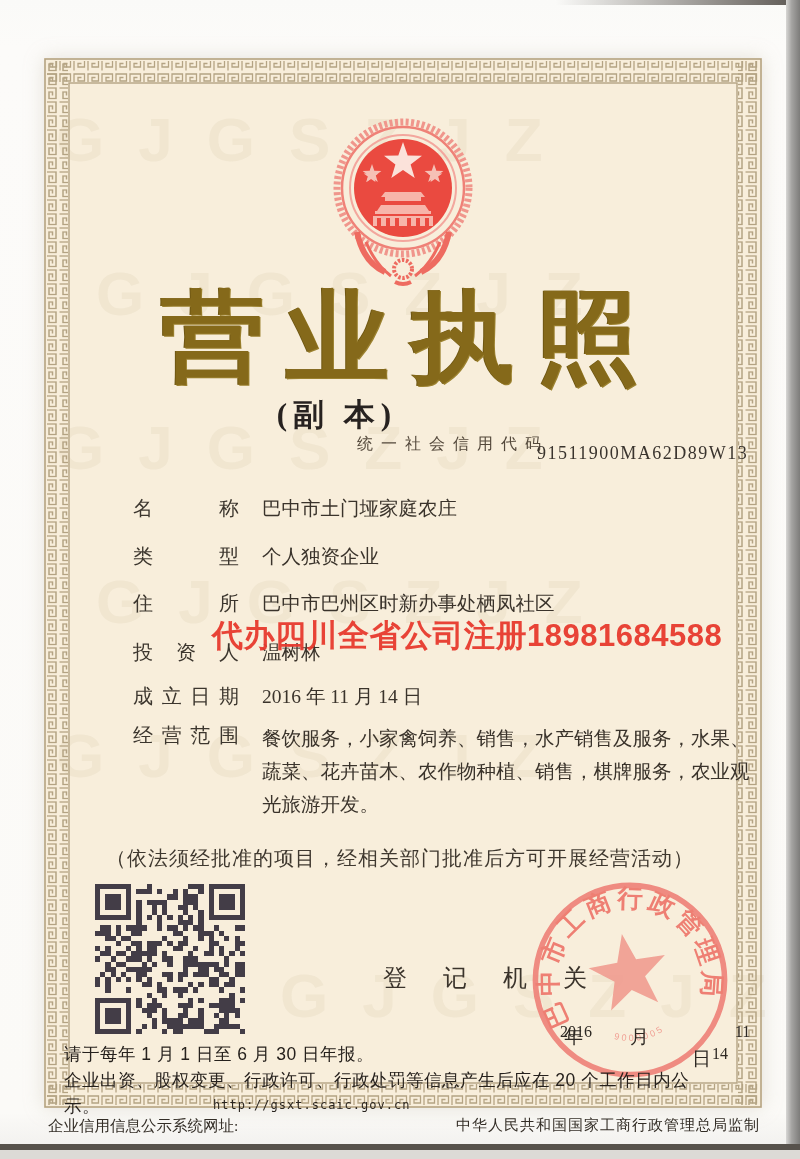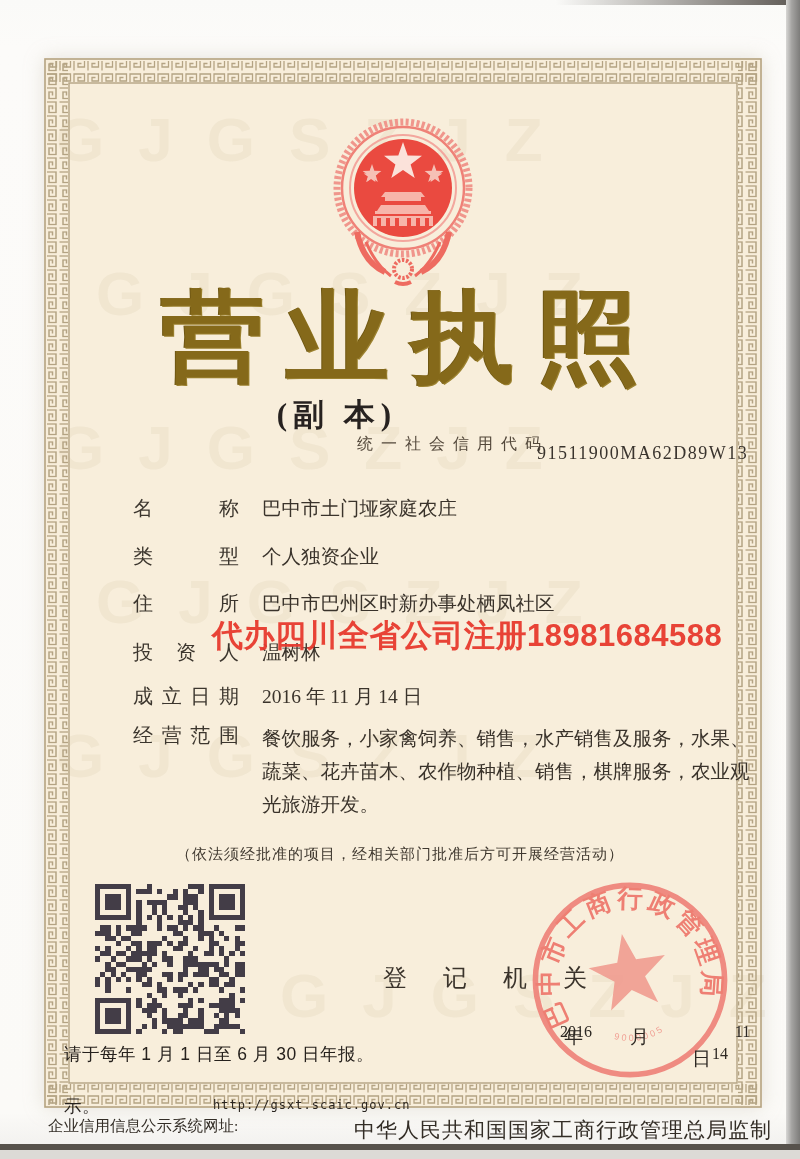--- a/index.html
+++ b/index.html
@@ -33,37 +33,37 @@
   .code-value{position:absolute;left:537px;top:443px;font-size:18px;color:#3a342e;letter-spacing:1.5px;text-align:right;}
   
   .frow{position:absolute;left:133px;}
   .flabel{position:absolute;left:0;top:0;width:106px;display:flex;justify-content:space-between;
       font-size:20px;color:#3c362e;}
   .fvalue{position:absolute;left:129px;top:0;font-size:19.5px;color:#3a332b;white-space:nowrap;}
   .fvalue.wide{white-space:normal;width:494px;line-height:33px;}
   .agent-wm{position:absolute;left:212px;top:615px;font-family:"Liberation Sans","DejaVu Sans",sans-serif;
       font-weight:bold;font-size:31px;color:rgba(231,57,45,0.95);white-space:nowrap;letter-spacing:0.5px;}
   .scope-note{position:absolute;left:0;top:845px;width:800px;text-align:center;
-      font-size:15px;color:#3f382f;letter-spacing:1px;}
+      font-size:20px;color:#3f382f;letter-spacing:1px;}
   
   .qr{position:absolute;left:95px;top:884px;width:150px;height:150px;}
   .reg-label{position:absolute;left:383px;top:962px;font-size:24px;color:#3a332b;letter-spacing:15px;white-space:nowrap;}
   
   .seal{position:absolute;left:510px;top:860px;width:240px;height:240px;transform:rotate(-10deg);opacity:.92;}
   
   .issue-date{position:absolute;left:512px;top:1024px;width:200px;height:34px;font-size:19px;color:#2d2823;}
   .issue-date .num{font-size:16px;position:relative;top:-4px;font-family:"Liberation Serif",serif;margin-left:48px;}
   .issue-date span{position:absolute;}
   
   .note{position:absolute;left:64px;font-family:"Liberation Sans","DejaVu Sans",sans-serif;
       font-size:17.5px;color:#26211d;letter-spacing:.5px;text-align:center;}
   .url{position:absolute;left:213px;top:1098px;font-family:"DejaVu Sans Mono","Liberation Mono",monospace;
       font-size:12px;color:#2a2520;letter-spacing:1px;}
   .footer-left{position:absolute;left:48px;top:1116px;font-size:15.5px;color:#332d26;}
-  .footer-right{position:absolute;right:28px;top:1116px;font-size:21px;color:#332d26;letter-spacing:1px;}
+  .footer-right{position:absolute;right:40px;top:1116px;font-size:15px;color:#332d26;letter-spacing:1px;}
 </style>
 </head>
 <body>
 
 <div class="page">
 
   <div class="paper"></div>
 
   <div class="wm" style="top:104px">GJGSZJZ</div>
   <div class="wm" style="top:258px;left:96px">GJGSZJZ</div>
@@ -512,20 +512,21 @@
   <div class="issue-date">
     <span class="num" style="left:0">2016</span>
     <span style="left:52px">年</span>
     <span class="num" style="left:90px">11</span>
     <span style="left:118px">月</span>
     <span class="num" style="left:152px">14</span>
     <span style="left:180px">日</span>
   </div>
 
   <div class="note" style="top:1042px">请于每年 1 月 1 日至 6 月 30 日年报。</div>
+  <div class="note" style="top:1068px">企业出资、股权变更、行政许可、行政处罚等信息产生后应在 20 个工作日内公</div>
   <div class="note" style="top:1094px">示。</div>
   <div class="url">http://gsxt.scaic.gov.cn</div>
   <div class="footer-left">企业信用信息公示系统网址:</div>
   <div class="footer-right">中华人民共和国国家工商行政管理总局监制</div>
 
   <div class="edge-top"></div>
   <div class="edge-right"></div>
   <div class="edge-bottom"></div>
   <div class="edge-below"></div>
 </div>

